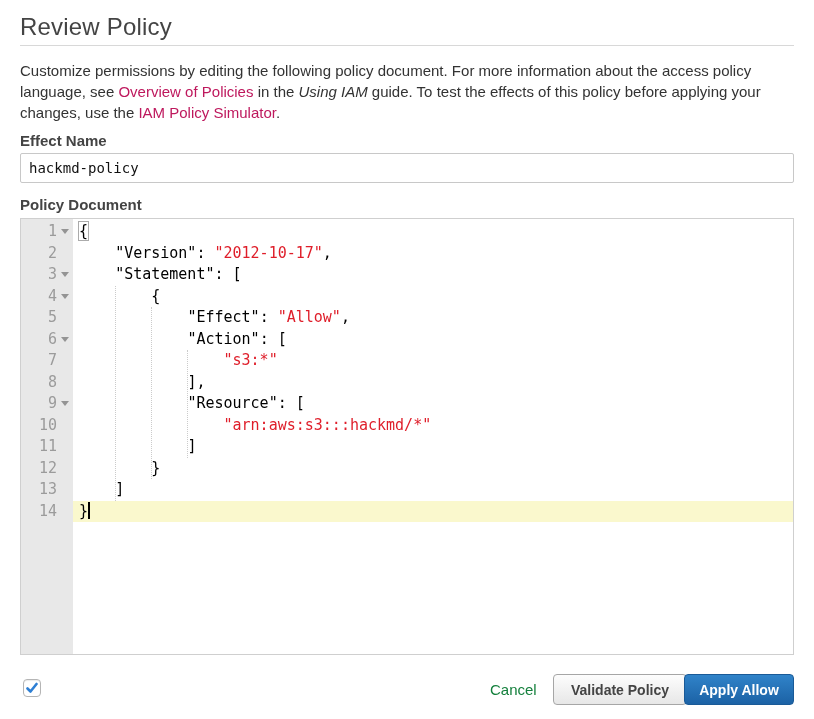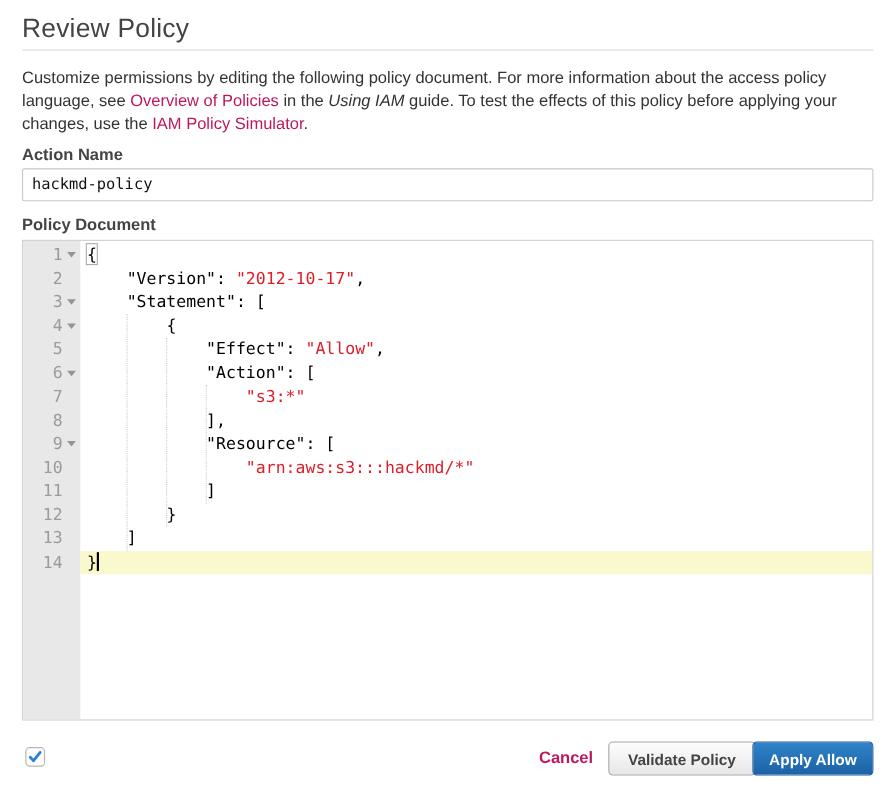--- a/index.html
+++ b/index.html
@@ -79,22 +79,22 @@
     position:absolute; left:23px; top:11px; width:18px; height:18px;
     border:1px solid #b5b5b5; border-radius:4px; background:#fff;
     box-shadow:inset 0 1px 1px rgba(0,0,0,0.08); cursor:pointer;
     display:flex; align-items:center; justify-content:center;
   }
   .checkbox svg { display:block; }
   .checkbox-label {
     position:absolute; left:49px; top:13px; font-size:15px; color:#444; cursor:default;
   }
   .cancel-link {
-    position:absolute; left:490px; top:13px; font-size:15px; font-weight:bold;
-    color:#be185d; text-decoration:none; cursor:pointer;text-align:center;
+    position:absolute; left:490px; top:13px; font-size:15px; font-weight:normal;
+    color:#15803d; text-decoration:none; cursor:pointer;text-align:center;
   }
   .btn {
     position:absolute; top:6px; height:31px; border-radius:4px;
     font-family:"Liberation Sans", sans-serif; font-size:14px; font-weight:bold;
     cursor:pointer; text-align:center;
   }
   .btn-validate {
     left:553px; width:134px;
     background:linear-gradient(180deg,#fdfdfd,#e7e7e7);
     border:1px solid #a6a6a6; color:#444;
@@ -106,21 +106,21 @@
   }
 </style>
 </head>
 <body>
 
 <h1 class="page-title">Review Policy</h1>
 <div class="title-rule"></div>
 
 <p class="intro"><span>Customize permissions by editing the following policy document. For more information about the access policy language, see </span><a href="#">Overview of Policies</a><span> in the </span><span class="em">Using IAM</span><span> guide. To test the effects of this policy before applying your changes, use the </span><a href="#">IAM Policy Simulator</a><span>.</span></p>
 
-<div class="field-label lbl-name">Action Name</div>
+<div class="field-label lbl-name">Effect Name</div>
 <input class="name-input" type="text" value="hackmd-policy" style="">
 
 <div class="field-label lbl-doc">Policy Document</div>
 
 <div class="editor">
   <div class="gutter">
       <div class="gut-cell">
         <span class="gut-num">1</span>
         <span class="gut-fold">
           <span class="fold-tri"></span>

